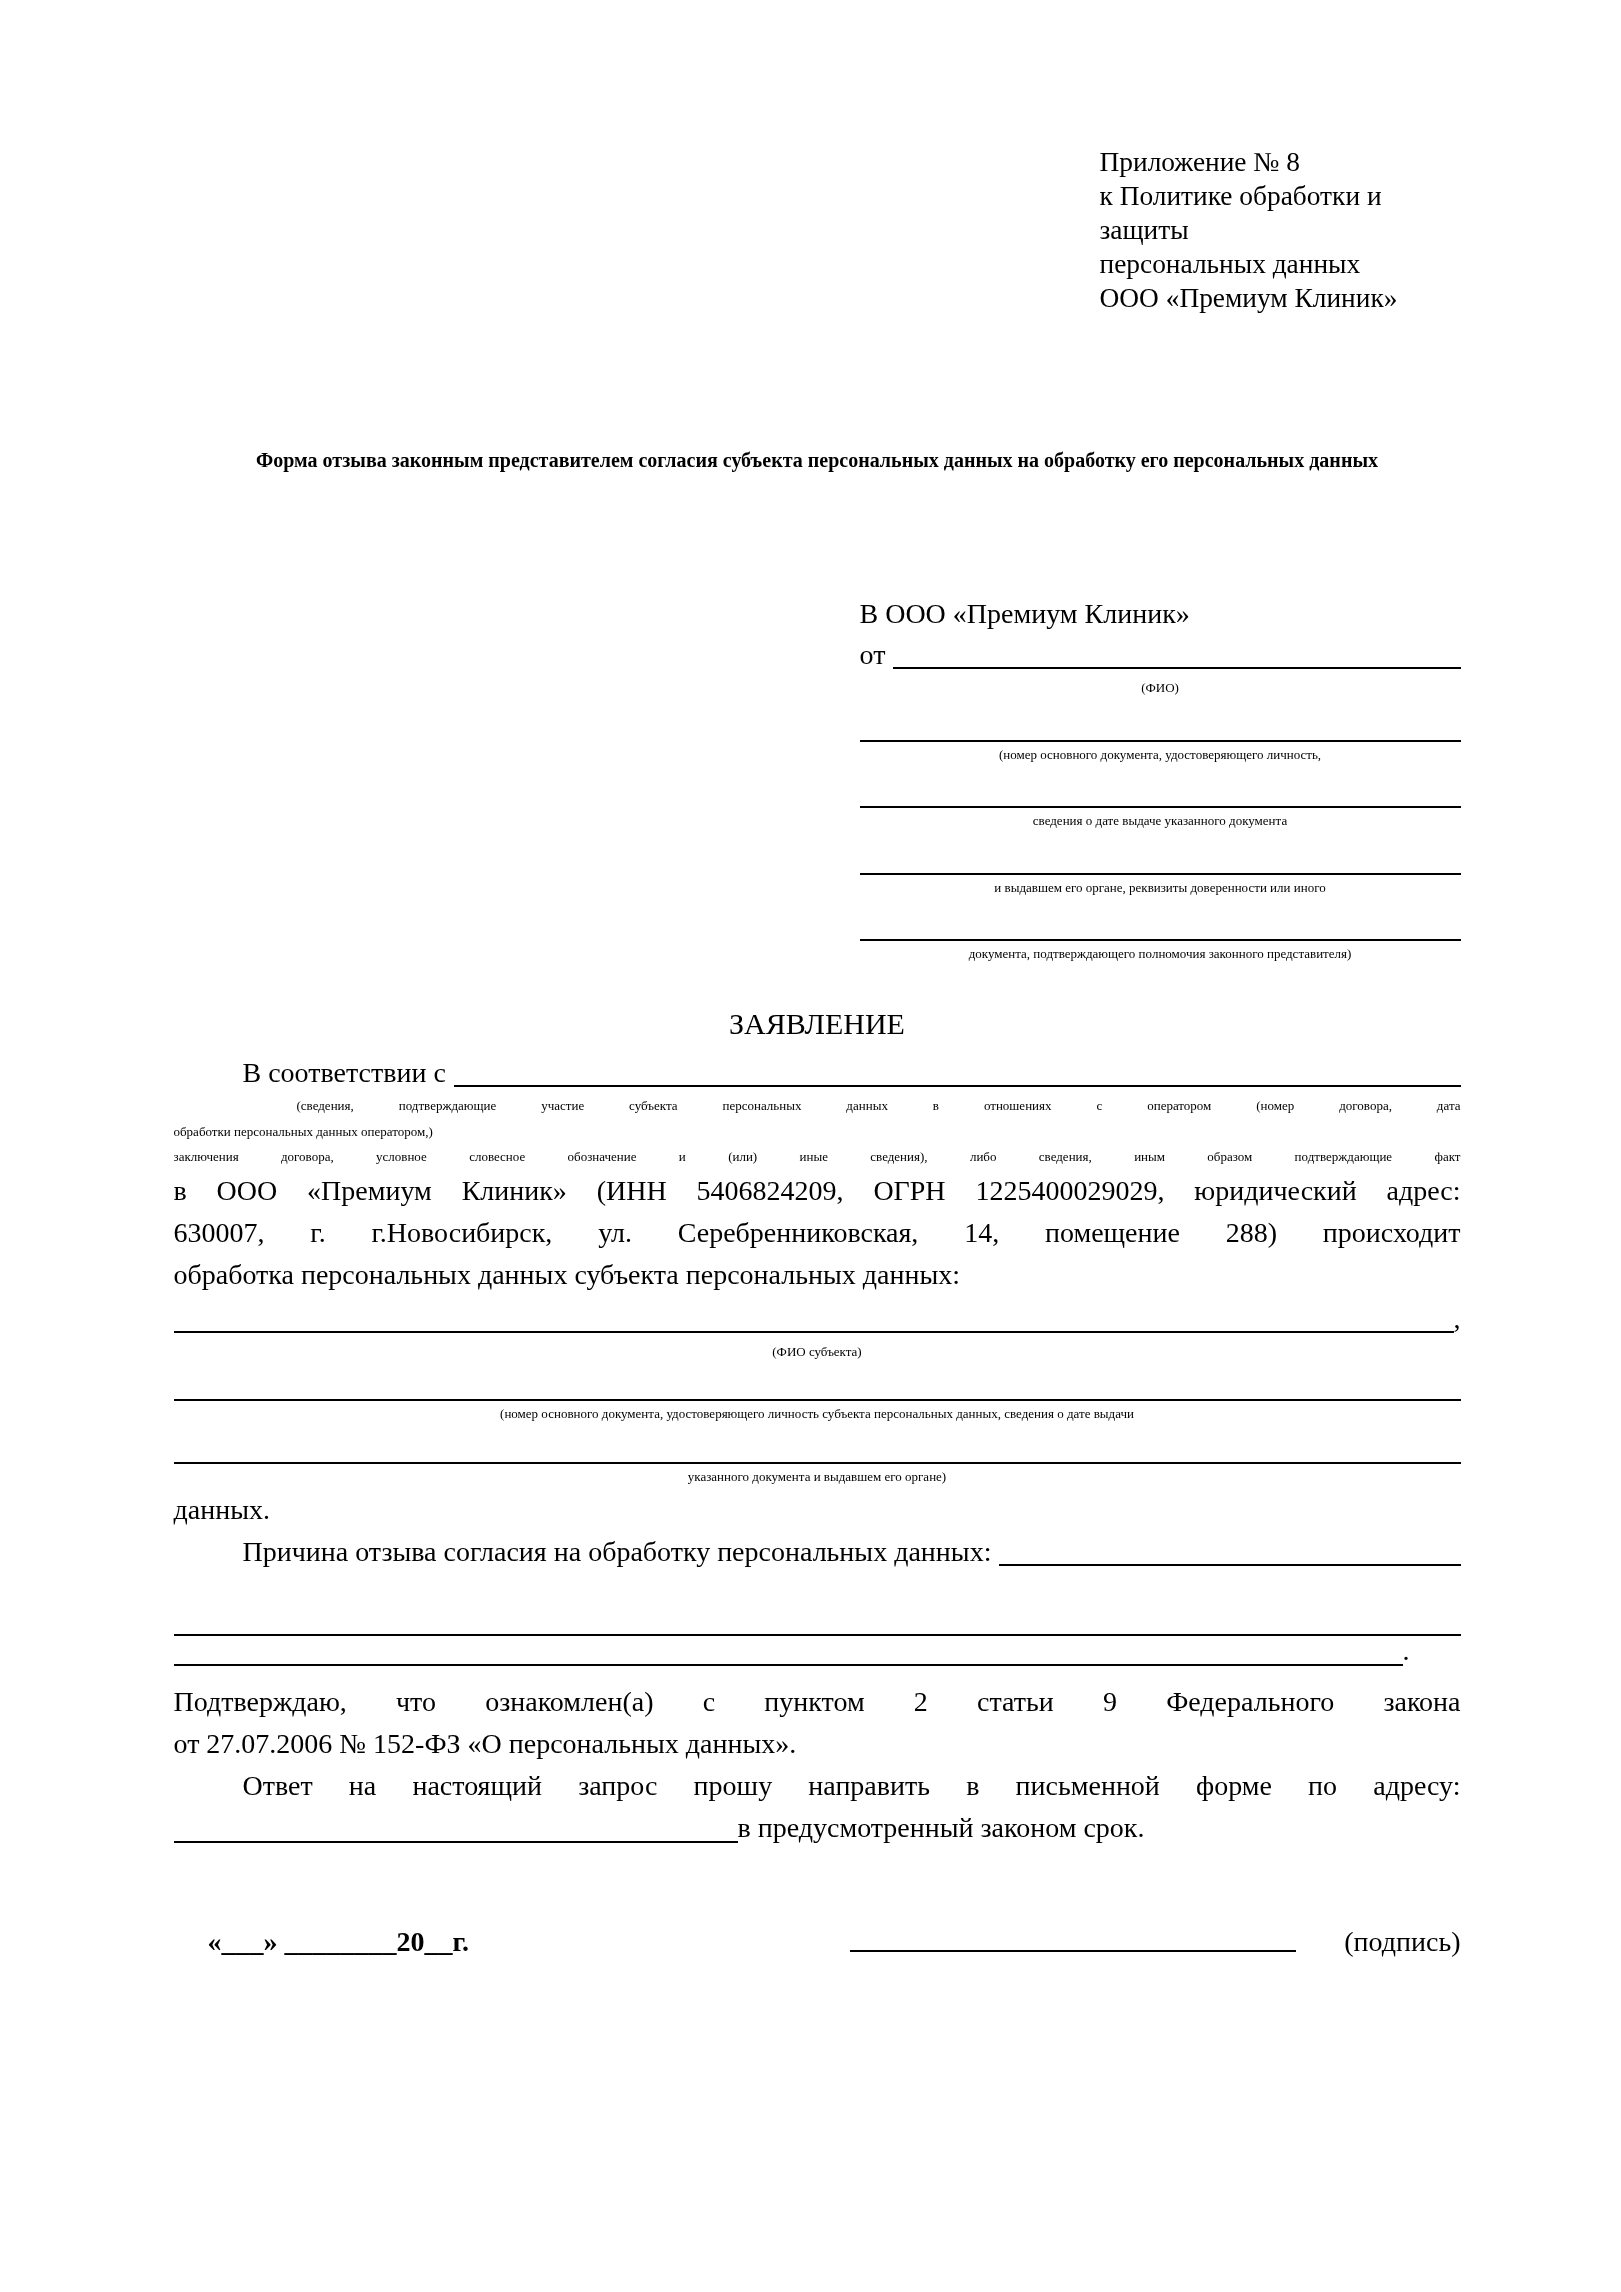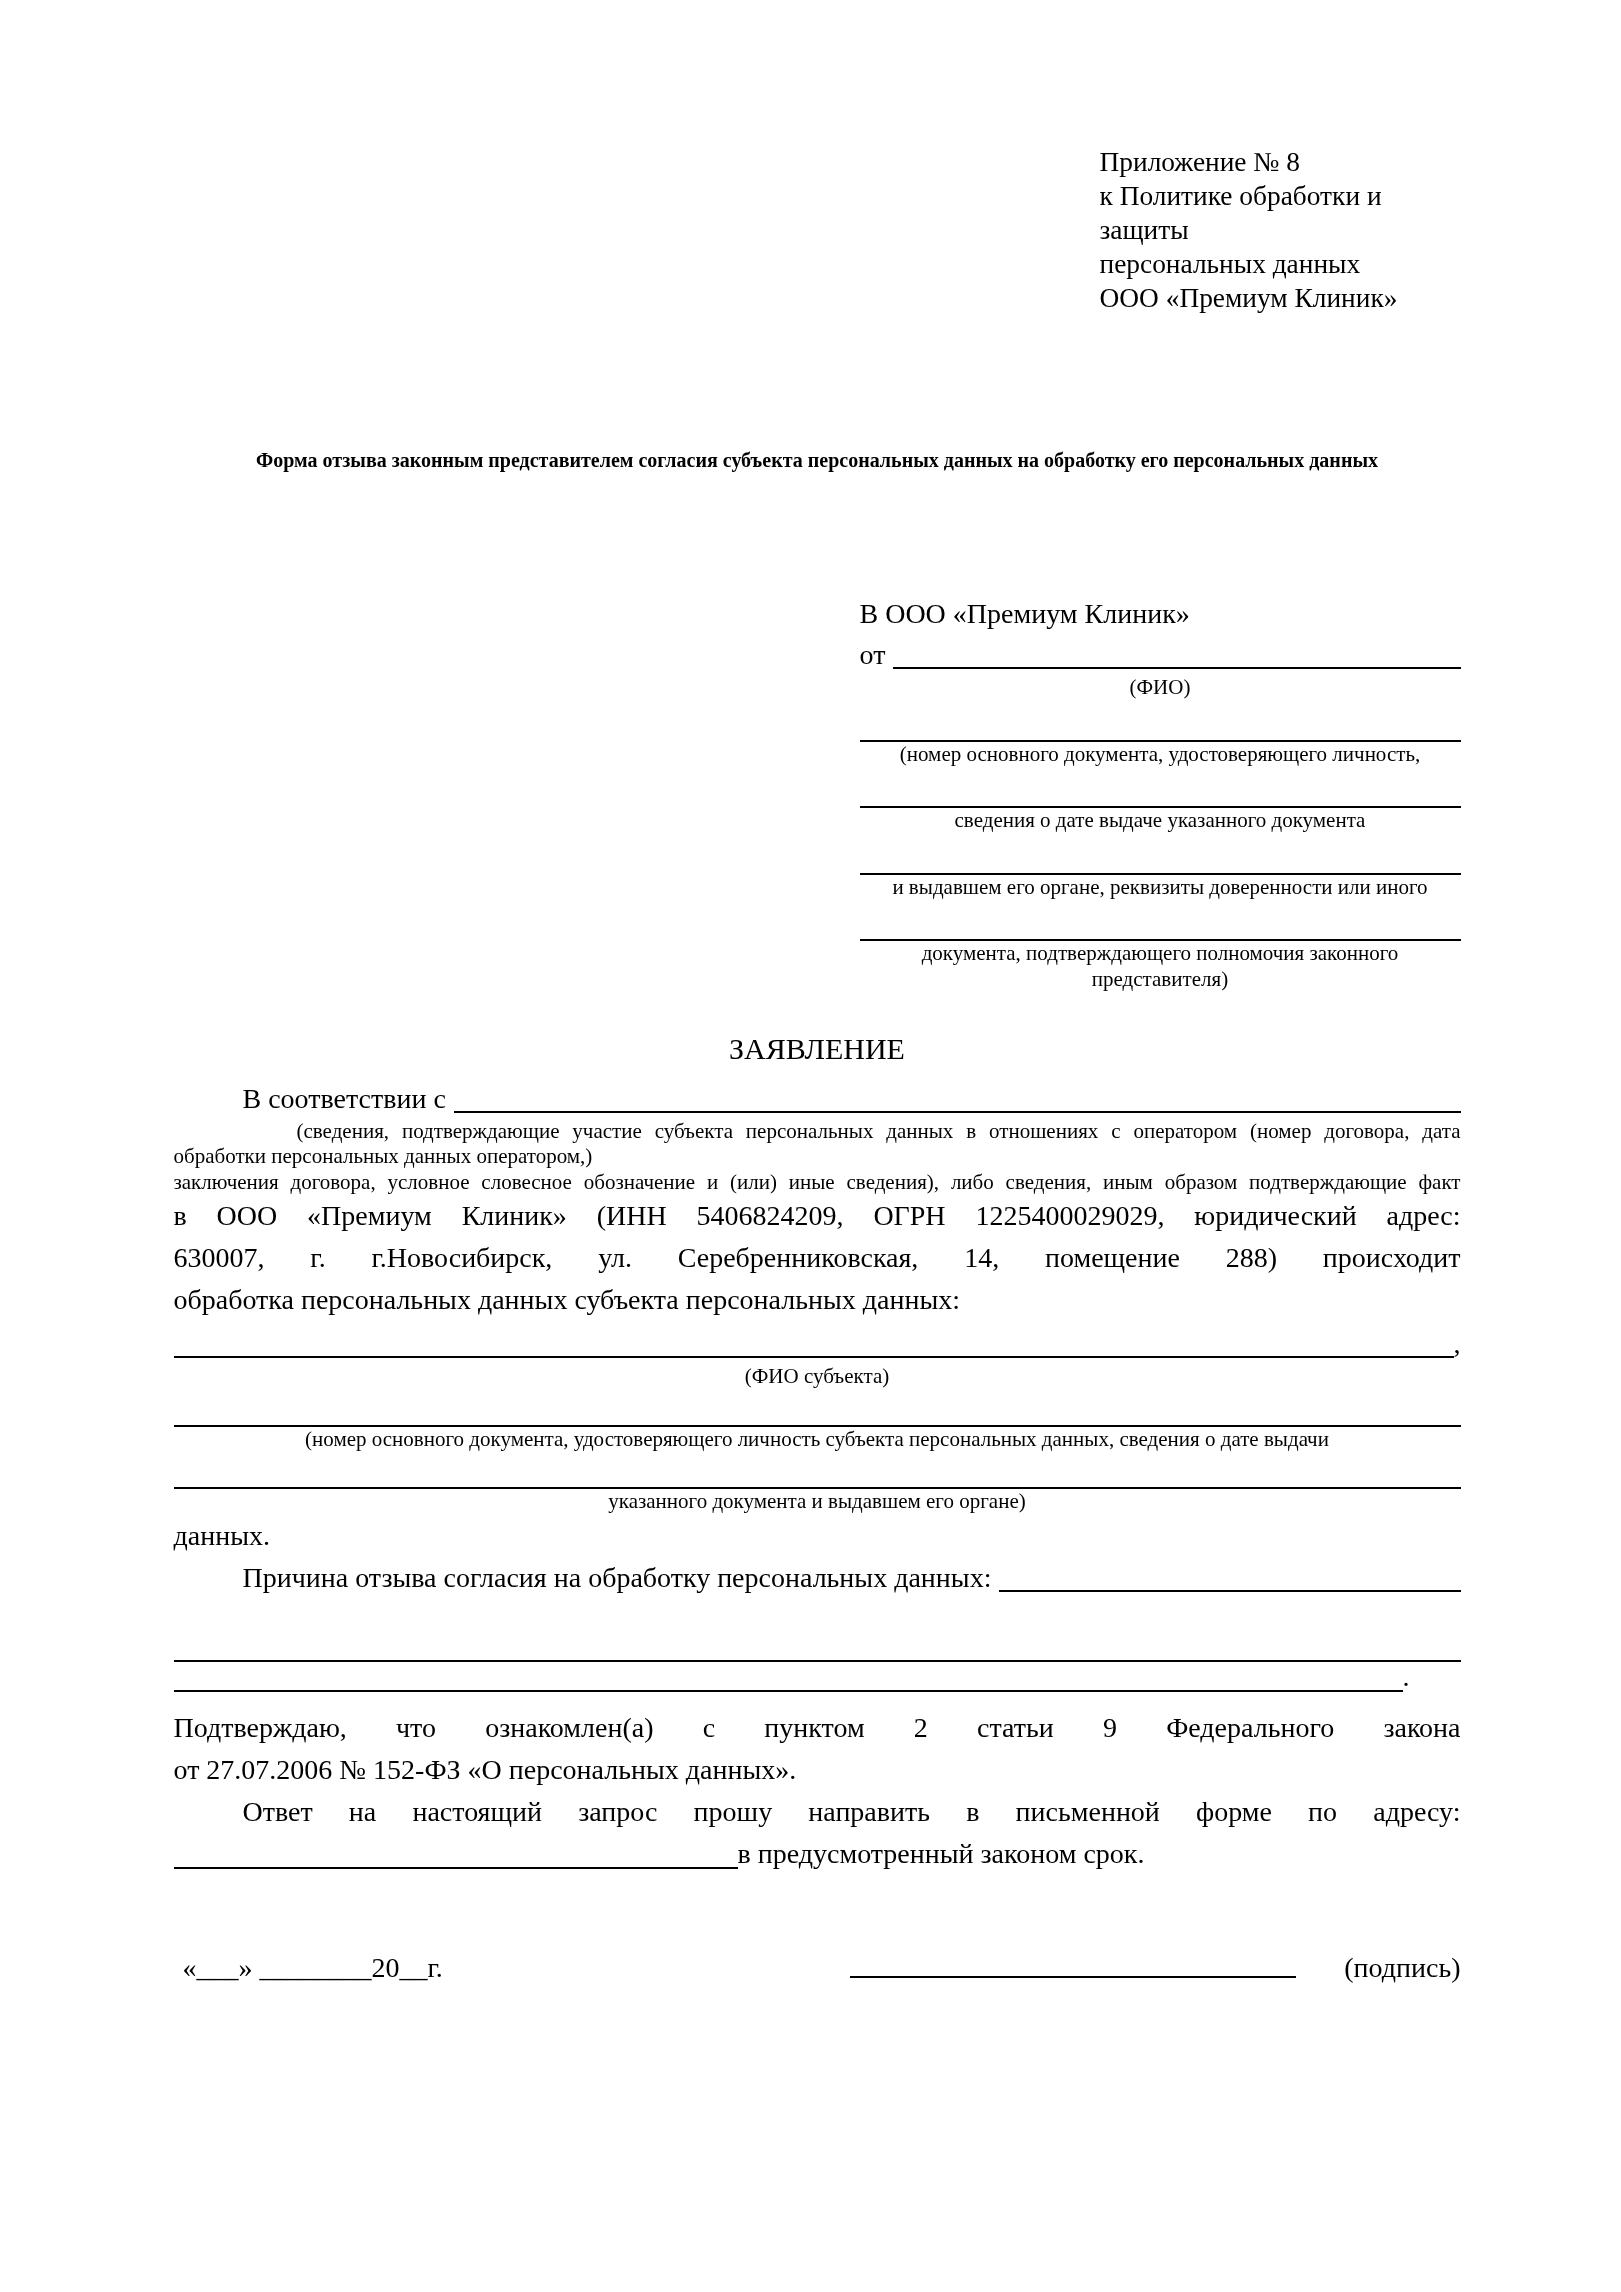--- a/index.html
+++ b/index.html
@@ -45,21 +45,21 @@
     align-items: flex-end;
     line-height: 41px;
   }
   .row .fill {
     flex: 1 1 auto;
     border-bottom: 2.9px solid #000;
     margin: 0 0 5.9px 7.8px;
     height: 0;
   }
   .cap {
-    font-size: 21px;
+    font-size: 13px;
     line-height: 25.5px;
   }
   .center { text-align: center; }
   .ablank {
     height: 39px;
     border-bottom: 2.9px solid #000;
   }
   .blank-tall {
     height: 35px;
     border-bottom: 2.9px solid #000;
@@ -114,21 +114,21 @@
     border-bottom: 2.9px solid #000;
     margin-bottom: 4.9px;
     height: 0;
   }
   .footer {
     margin-top: 78px;
     display: flex;
     justify-content: space-between;
     align-items: flex-end;
   }
-  .date-line { margin-left: 9px; }
+  .date-line { margin-left: 34px; font-weight: bold; }
   .sig-group {
     display: flex;
     align-items: flex-end;
     gap: 48px;
   }
   .sig-group .sig-blank {
     width: 446px;
     border-bottom: 2.9px solid #000;
     margin-bottom: 5.9px;
     height: 0;

